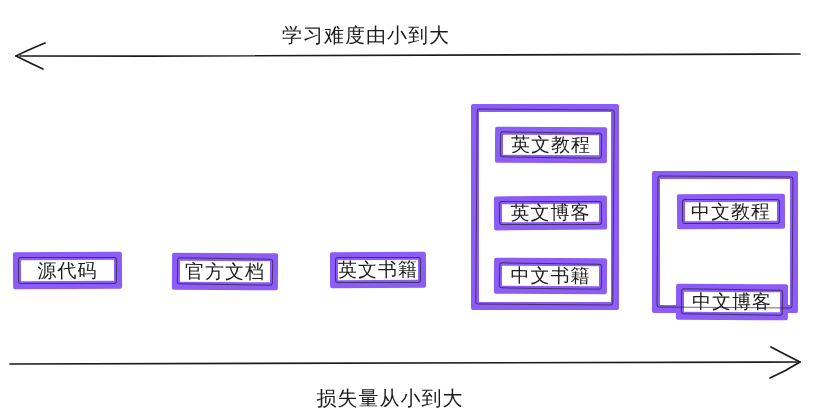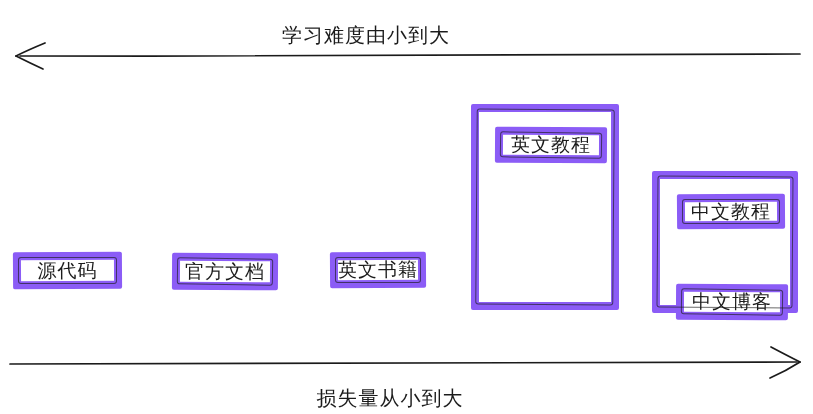--- a/index.html
+++ b/index.html
@@ -116,20 +116,26 @@
   </div>
 
   <div class="box leaf b-engbook r1">
     <span>英文书籍</span>
   </div>
 
   <div class="box g-mixed">
     <div class="box leaf b-engtut r2">
       <span>英文教程</span>
     </div>
+    <div class="box leaf b-engblog r1">
+      <span>英文博客</span>
+    </div>
+    <div class="box leaf b-cnbook r2">
+      <span>中文书籍</span>
+    </div>
   </div>
 
   <div class="box g-chinese">
     <div class="box leaf b-cntut r1">
       <span>中文教程</span>
     </div>
     <div class="box leaf b-cnblog r2">
       <span>中文博客</span>
     </div>
   </div>

